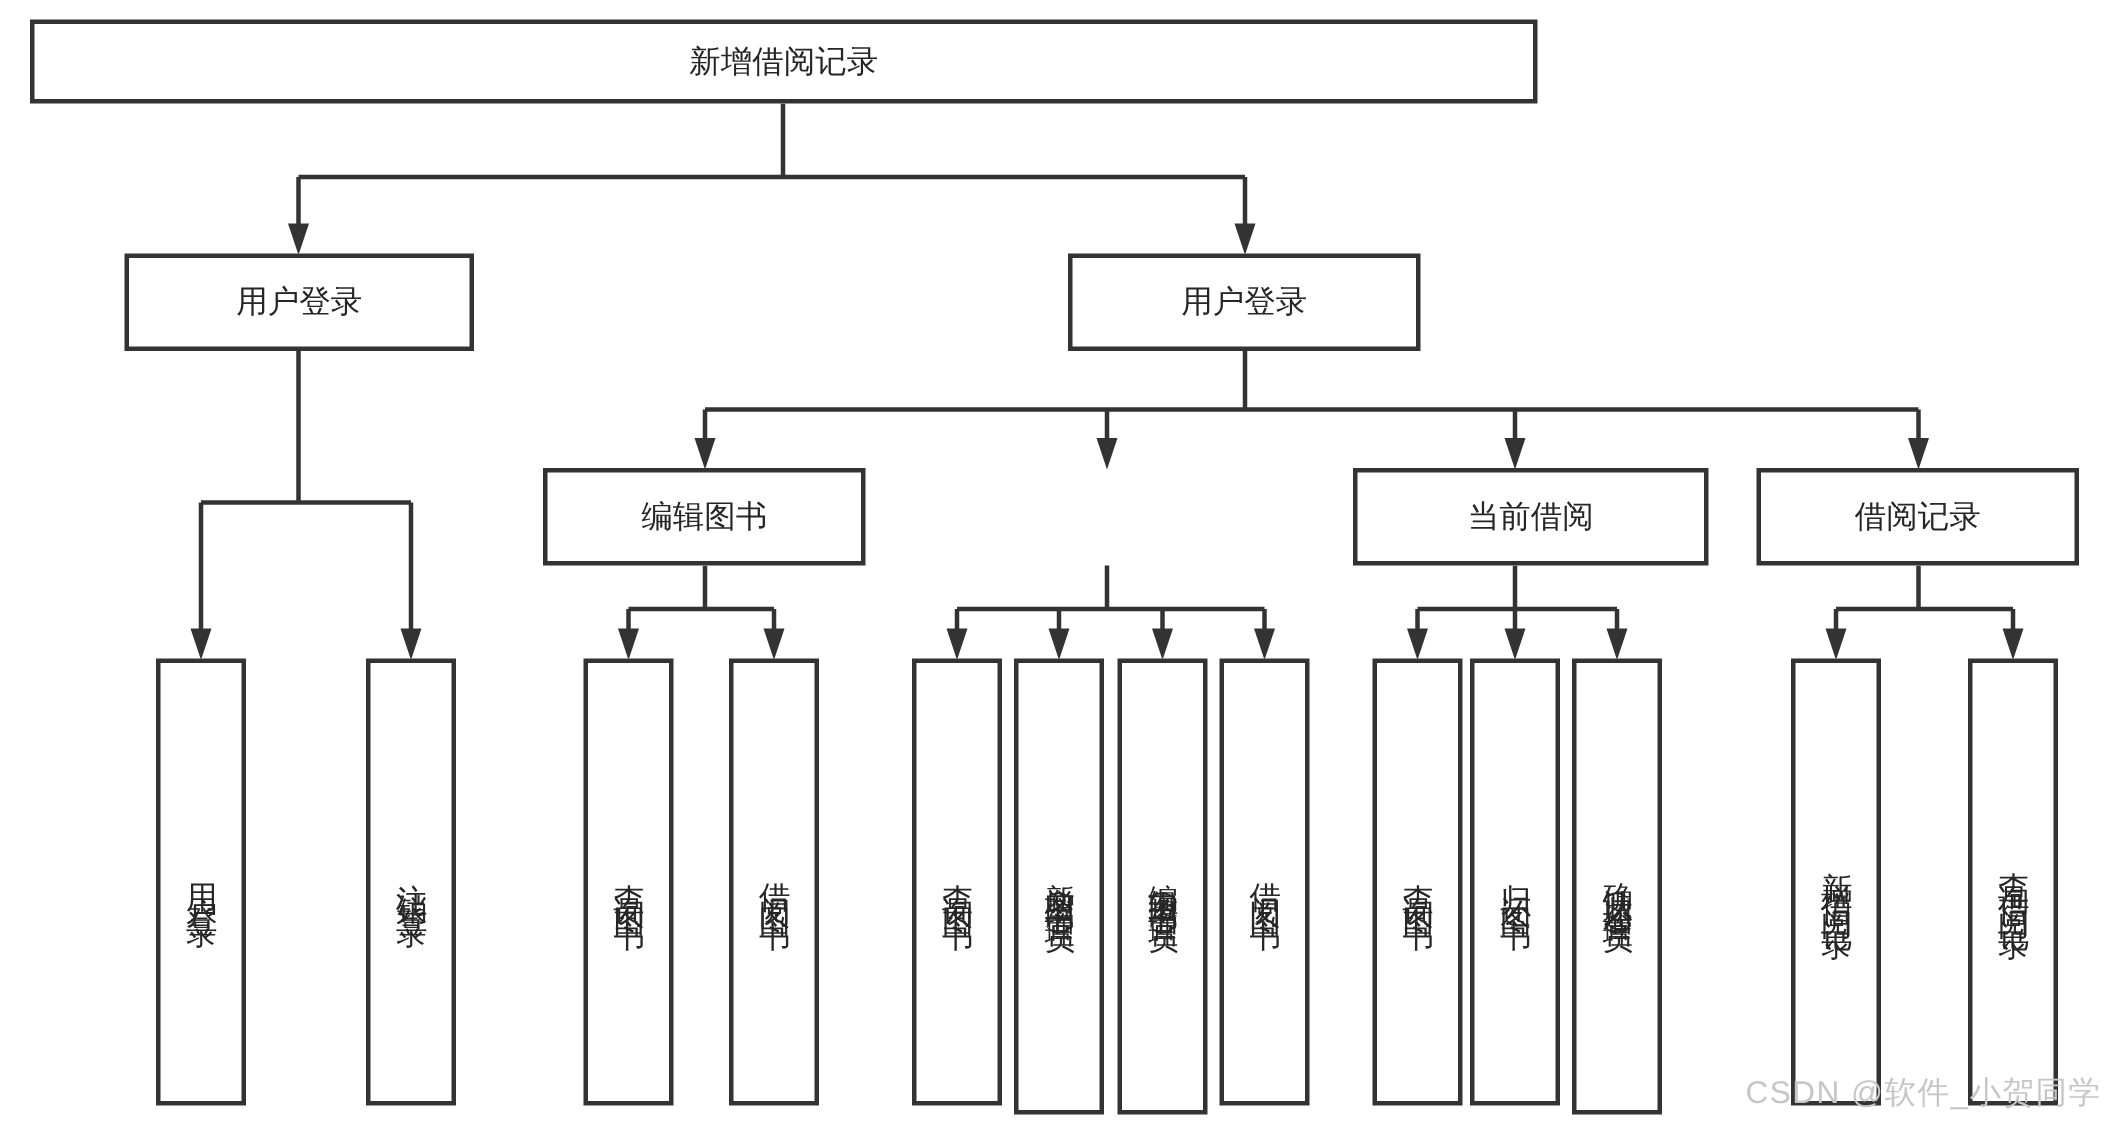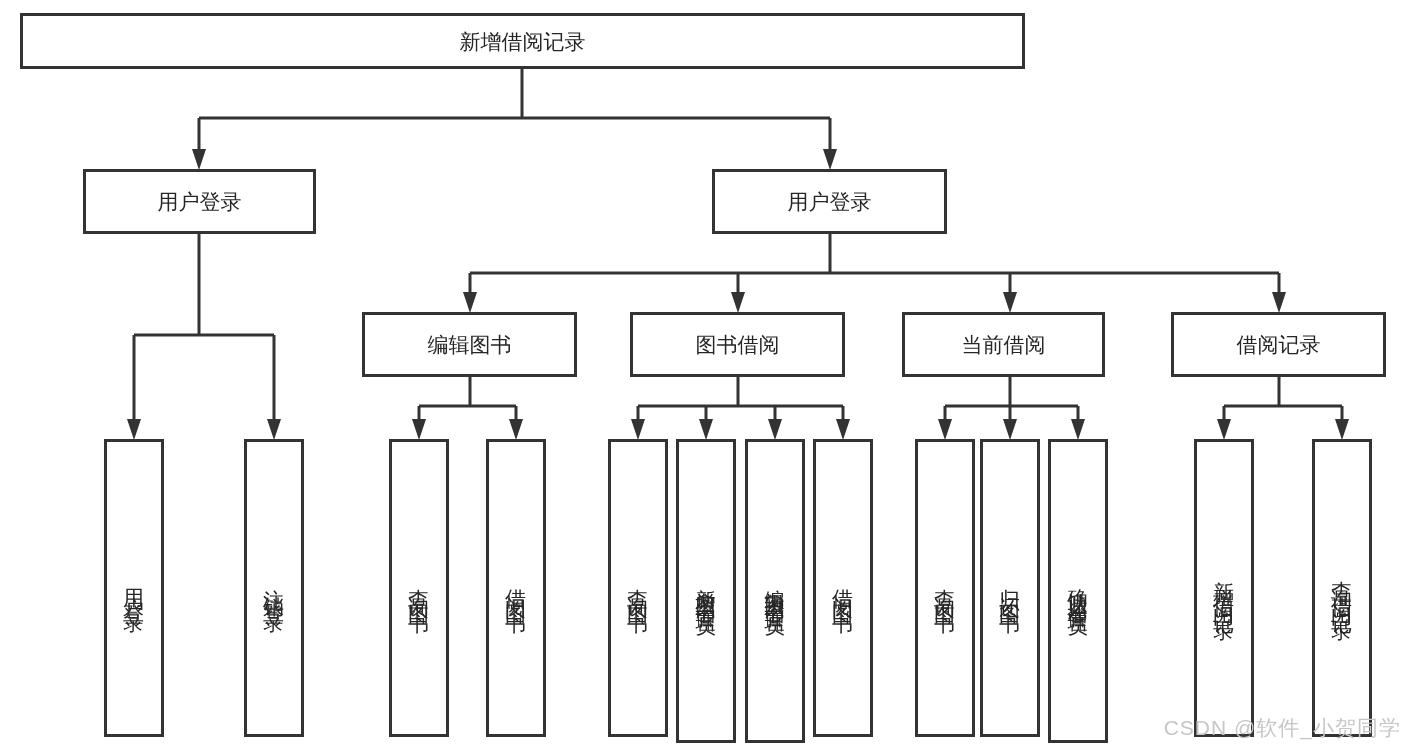--- a/index.html
+++ b/index.html
@@ -128,22 +128,21 @@
       <polygon points="1335,419 1349,419 1342,440"></polygon>
     </g>
   </svg>
 
   <div class="node" style="left:20px; top:13px; width:1005px; height:56px;">新增借阅记录</div>
 
   <div class="node" style="left:83px; top:169px; width:233px; height:65px;">用户登录</div>
   <div class="node" style="left:712px; top:169px; width:235px; height:65px;">用户登录</div>
 
   <div class="node" style="left:362px; top:312px; width:215px; height:65px;">编辑图书</div>
-  <div class="node" style="left:630px; top:312px; width:215px; height:65px;">图书借阅</div>
-  <div class="node" style="left:902px; top:312px; width:203px; height:65px;">当前借阅</div>
+  <div class="node" style="left:902px; top:312px; width:237px; height:65px;font-family:Liberation Serif, serif;">当前借阅</div>
   <div class="node" style="left:1171px; top:312px; width:215px; height:65px;">借阅记录</div>
 
   <div class="leaf" style="left:104px; top:439px; width:60px; height:298px;">用户登录</div>
   <div class="leaf" style="left:244px; top:439px; width:60px; height:298px;">注销登录</div>
   <div class="leaf" style="left:389px; top:439px; width:60px; height:298px;">查询图书</div>
   <div class="leaf" style="left:486px; top:439px; width:60px; height:298px;">借阅图书</div>
   <div class="leaf" style="left:608px; top:439px; width:60px; height:298px;">查询图书</div>
   <div class="leaf tight" style="left:676px; top:439px; width:60px; height:304px;">新增图书（管理员）</div>
   <div class="leaf tight" style="left:745px; top:439px; width:60px; height:304px;">编辑图书（管理员）</div>
   <div class="leaf" style="left:813px; top:439px; width:60px; height:298px;">借阅图书</div>

